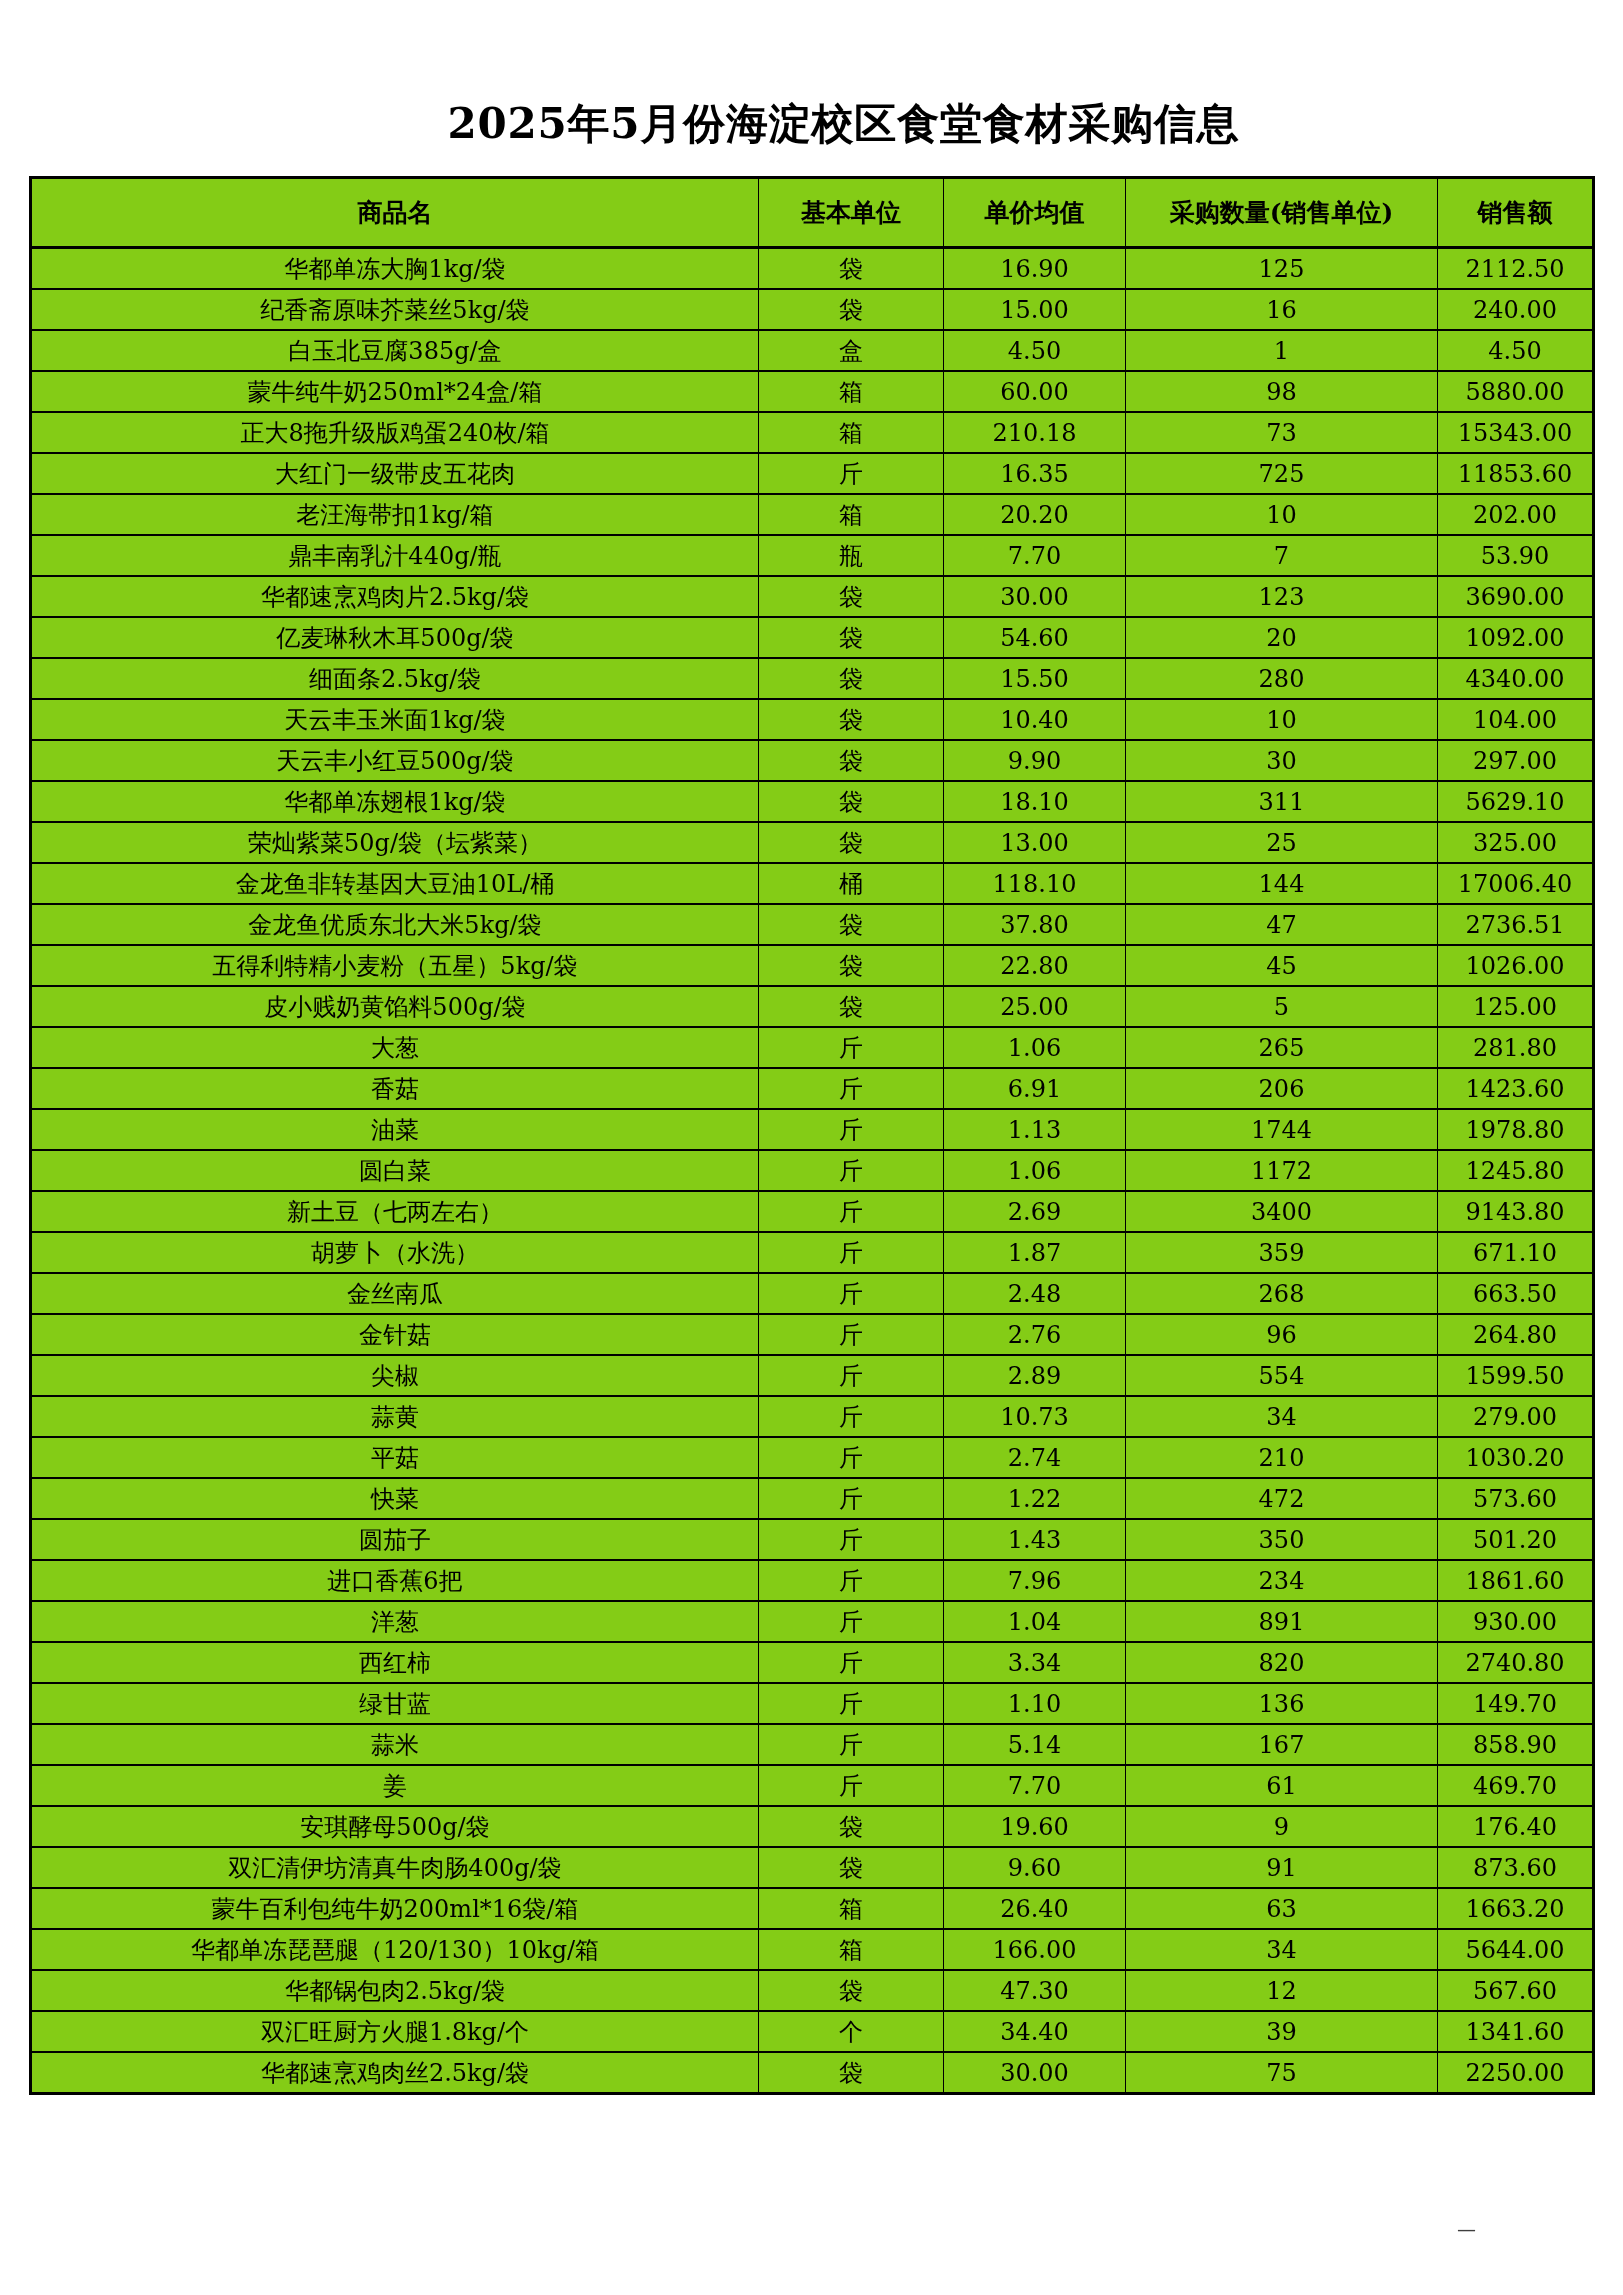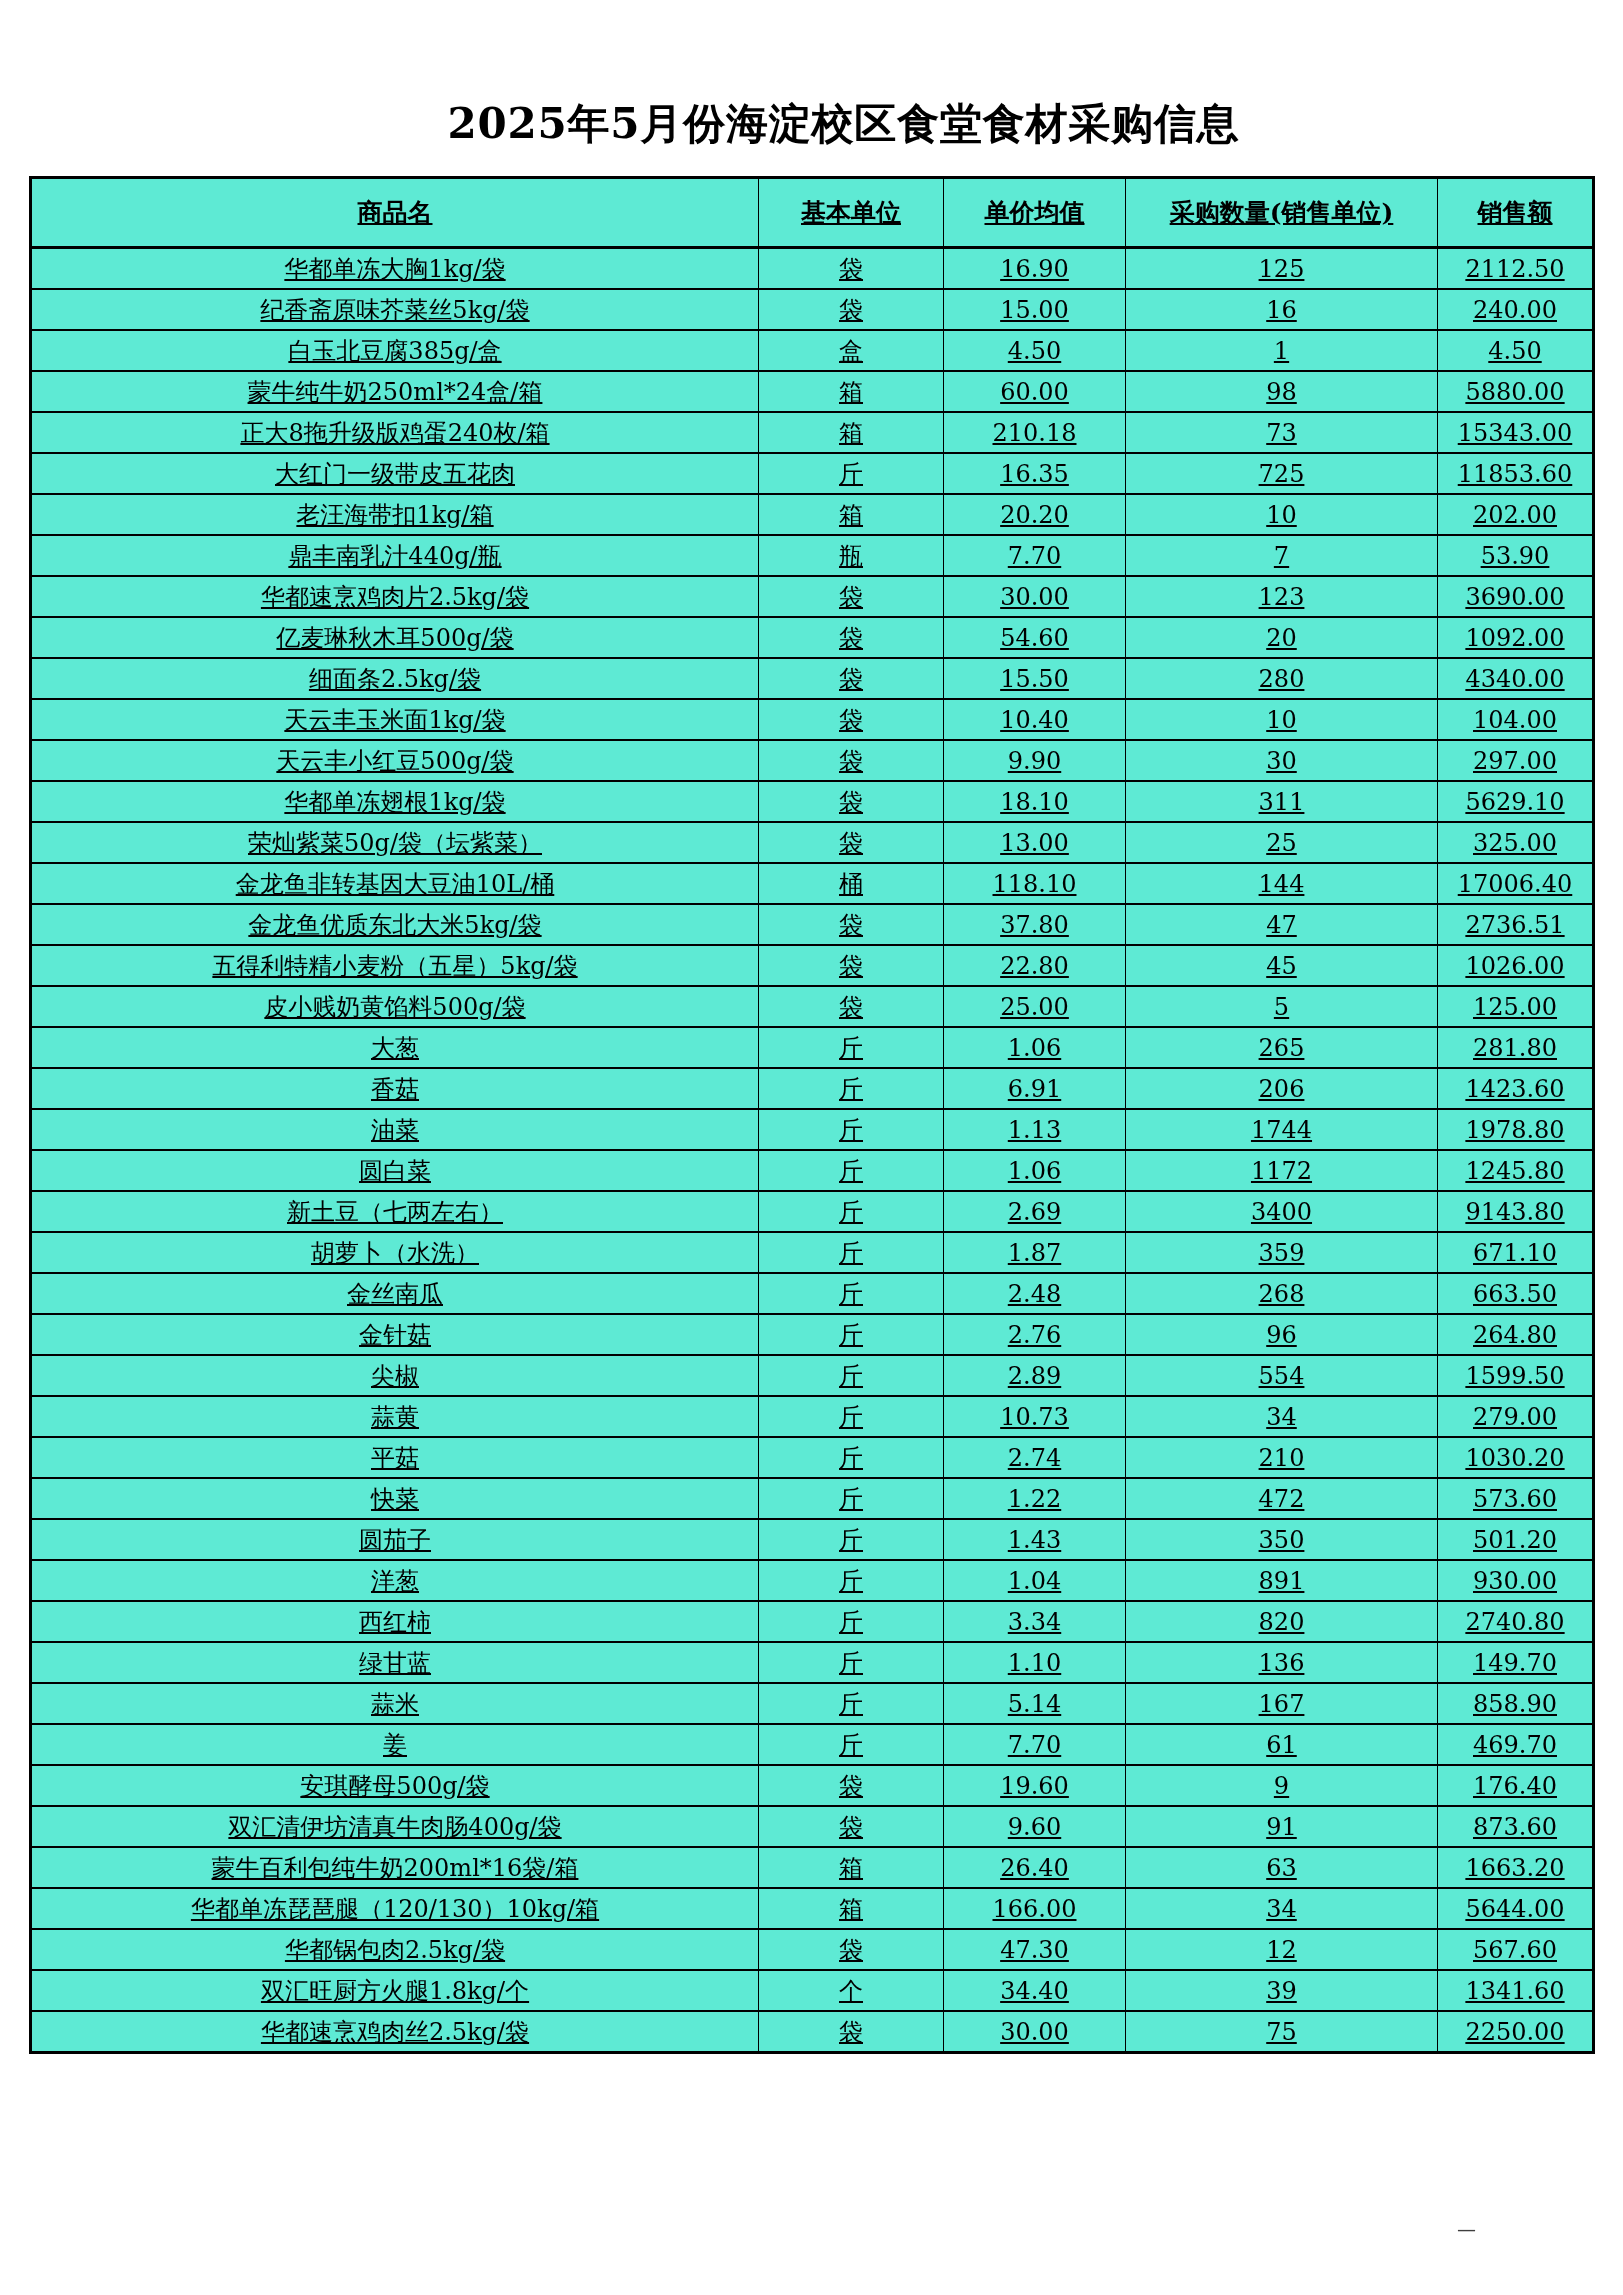--- a/index.html
+++ b/index.html
@@ -31,22 +31,21 @@
     margin-left: 32px;
   }
   table.proc {
     position: absolute;
     left: 29px;
     top: 176px;
     width: 1565px;
     border-collapse: collapse;
     table-layout: fixed;
     border: 3.2px solid #000;
-    background: #5eead4;
-    text-decoration: underline;
+    background: #84cc16;
   }
   .proc th, .proc td {
     border-left: 1.6px solid #000;
     border-right: 1.6px solid #000;
     border-top: 2.4px solid #000;
     border-bottom: 2.4px solid #000;
     text-align: center;
     vertical-align: middle;
     padding: 0;
     overflow: hidden;
@@ -315,20 +314,27 @@
       <td>573.60</td>
     </tr>
         <tr>
       <td>圆茄子</td>
       <td>斤</td>
       <td>1.43</td>
       <td>350</td>
       <td>501.20</td>
     </tr>
         <tr>
+      <td>进口香蕉6把</td>
+      <td>斤</td>
+      <td>7.96</td>
+      <td>234</td>
+      <td>1861.60</td>
+    </tr>
+        <tr>
       <td>洋葱</td>
       <td>斤</td>
       <td>1.04</td>
       <td>891</td>
       <td>930.00</td>
     </tr>
         <tr>
       <td>西红柿</td>
       <td>斤</td>
       <td>3.34</td>

